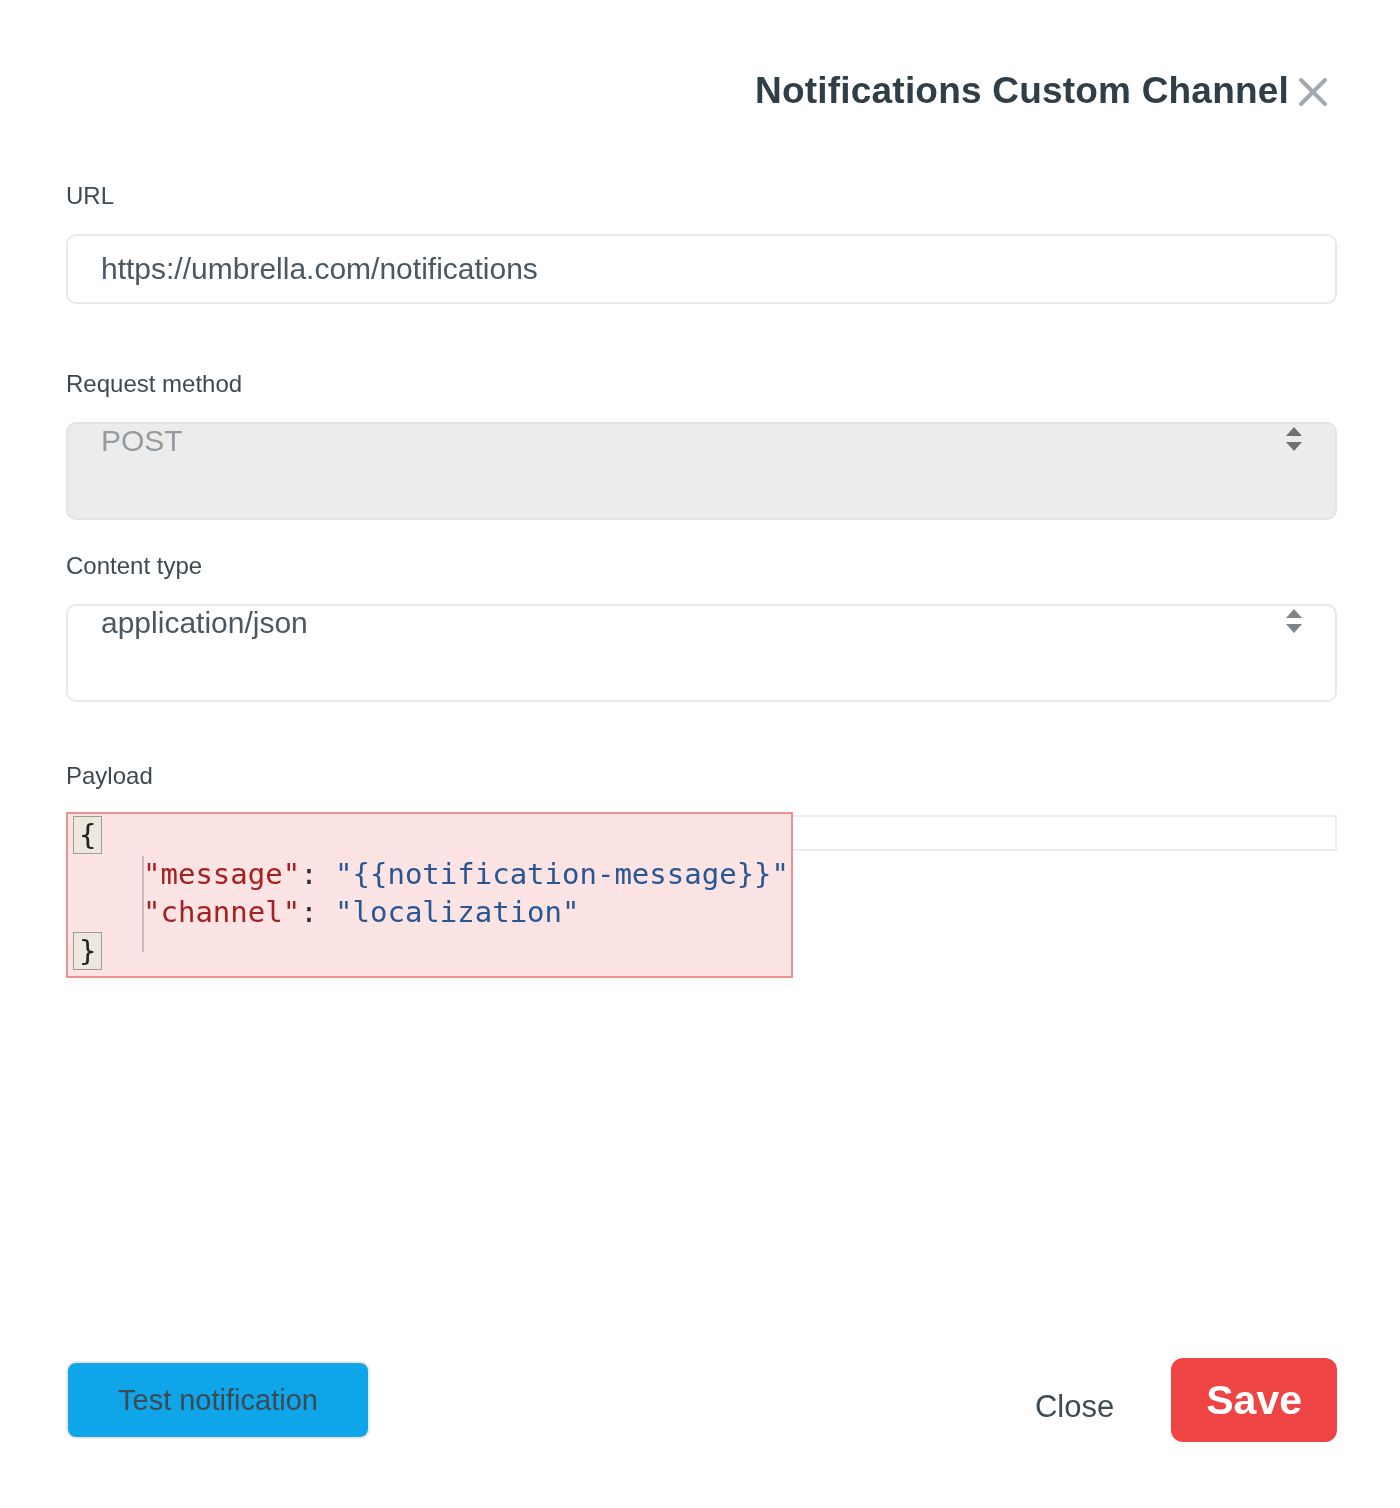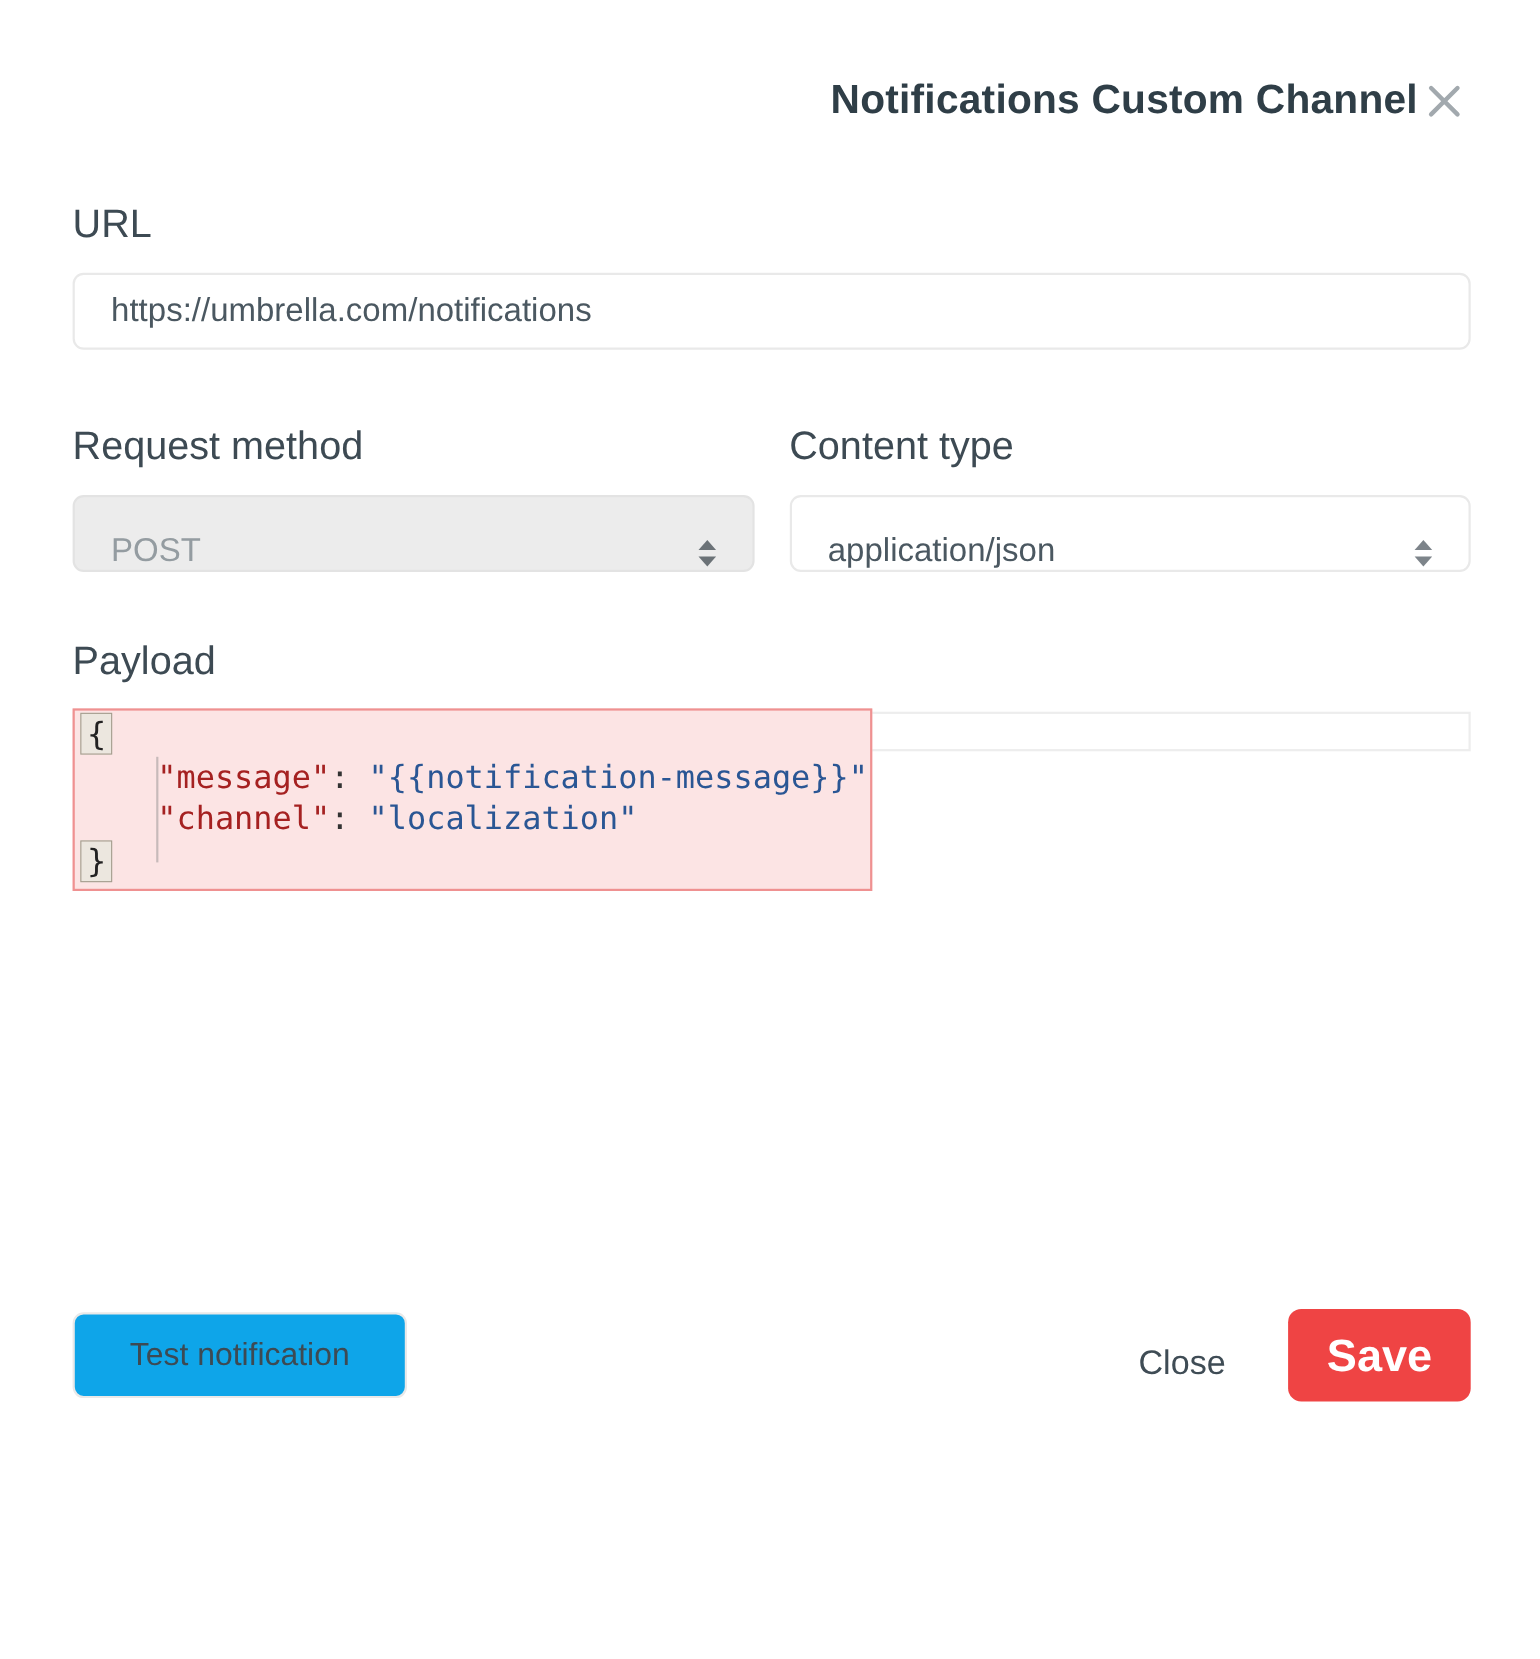--- a/index.html
+++ b/index.html
@@ -23,48 +23,48 @@
     letter-spacing: 0.2px;
   }
   .close-btn {
     background: none; border: none; cursor: pointer;
     padding: 4px; margin-top: -2px;
     line-height: 0;
   }
 
   
   .field-label {
-    font-size: 36px;
+    font-size: 24px;
     color: #3d4a53;
     margin-bottom: 24px;
   }
   .section { margin-top: 66px; }
   .text-input {
     width: 100%;
     height: 70px;
     border: 2px solid #e9e9e9;
     border-radius: 10px;
     padding: 0 33px;
     font-family: "Liberation Sans", sans-serif;
     font-size: 30px;
     color: #4b5861;
     background: #fff;
     outline: none;
   }
 
-  .two-col { display: flex; gap: 32px; }
+  .two-col { display: flex; gap: 32px; flex-direction: column; }
   .col { flex: 1; }
 
   .select {
-    height: 70px;
+    height: 98px;
     border: 2px solid #e9e9e9;
     border-radius: 10px;
     background: #fff;
     display: flex;
-    align-items: flex-end;
+    align-items: flex-start;
     justify-content: space-between;
     padding: 0 30px 0 33px;
     font-size: 30px;
     color: #4b5861;
     cursor: pointer;
   }
   .select.disabled {
     background: #ececec;
     border-color: #e3e3e3;
     color: #949ca1;

